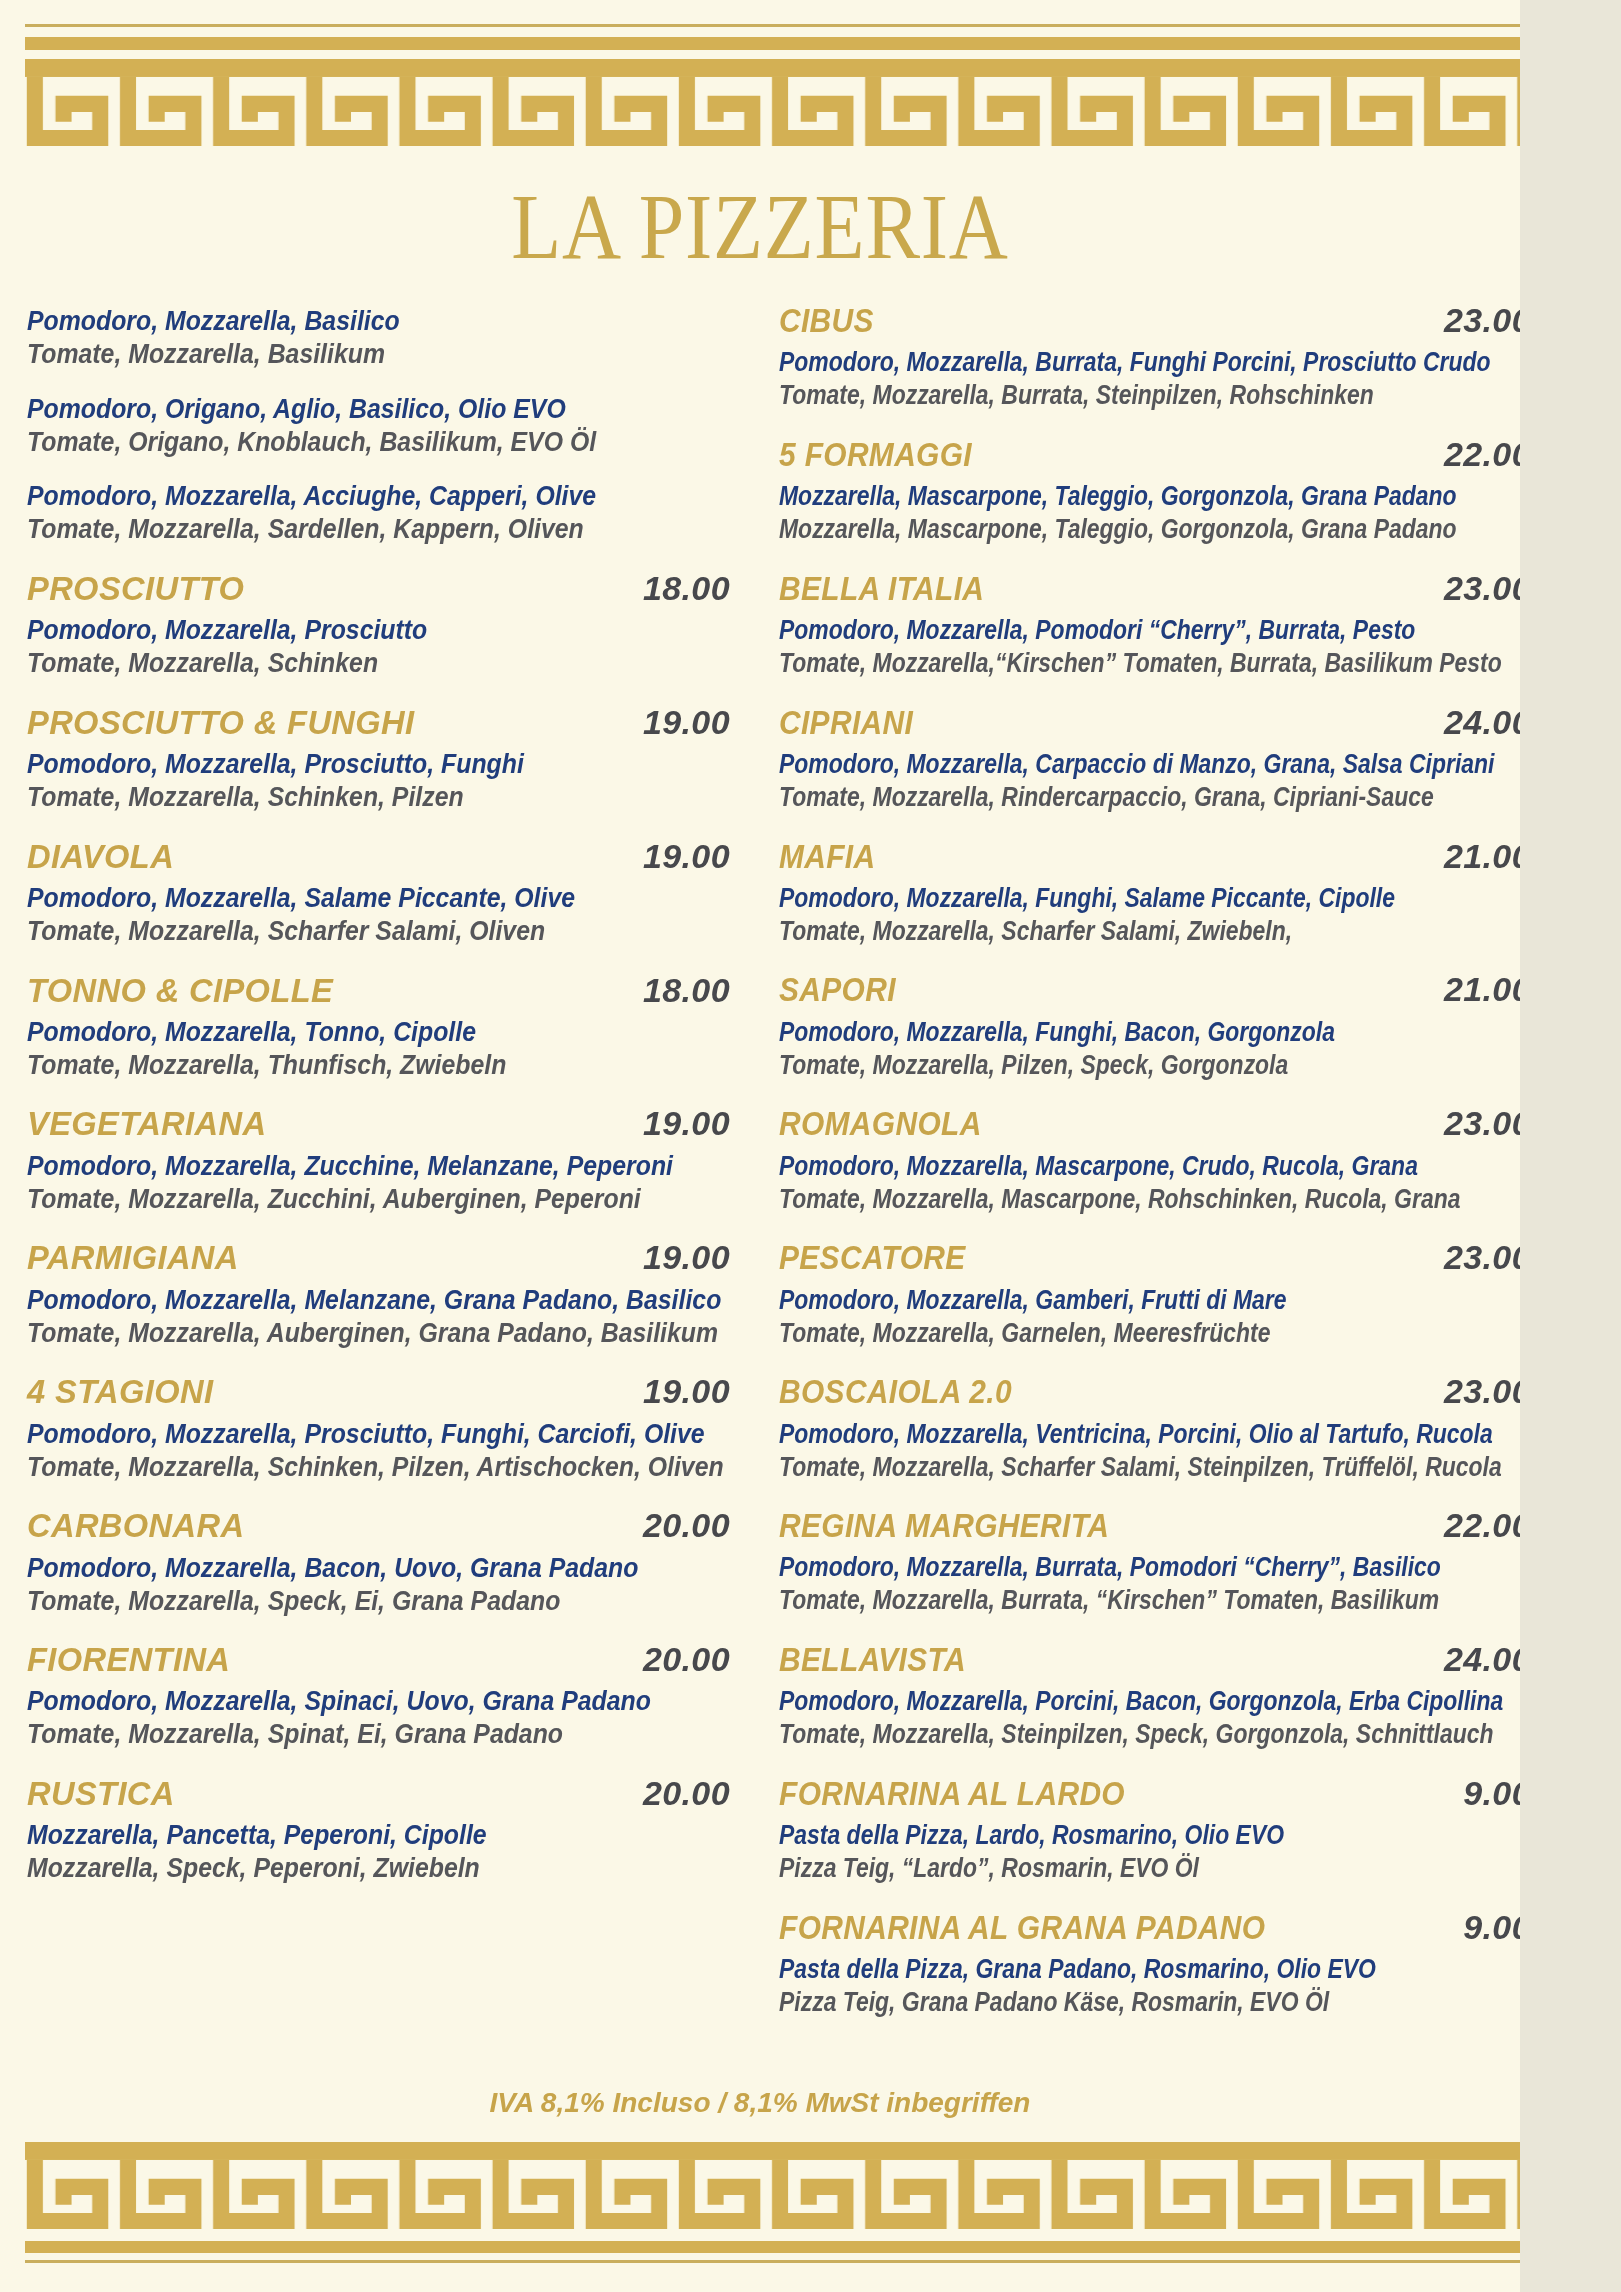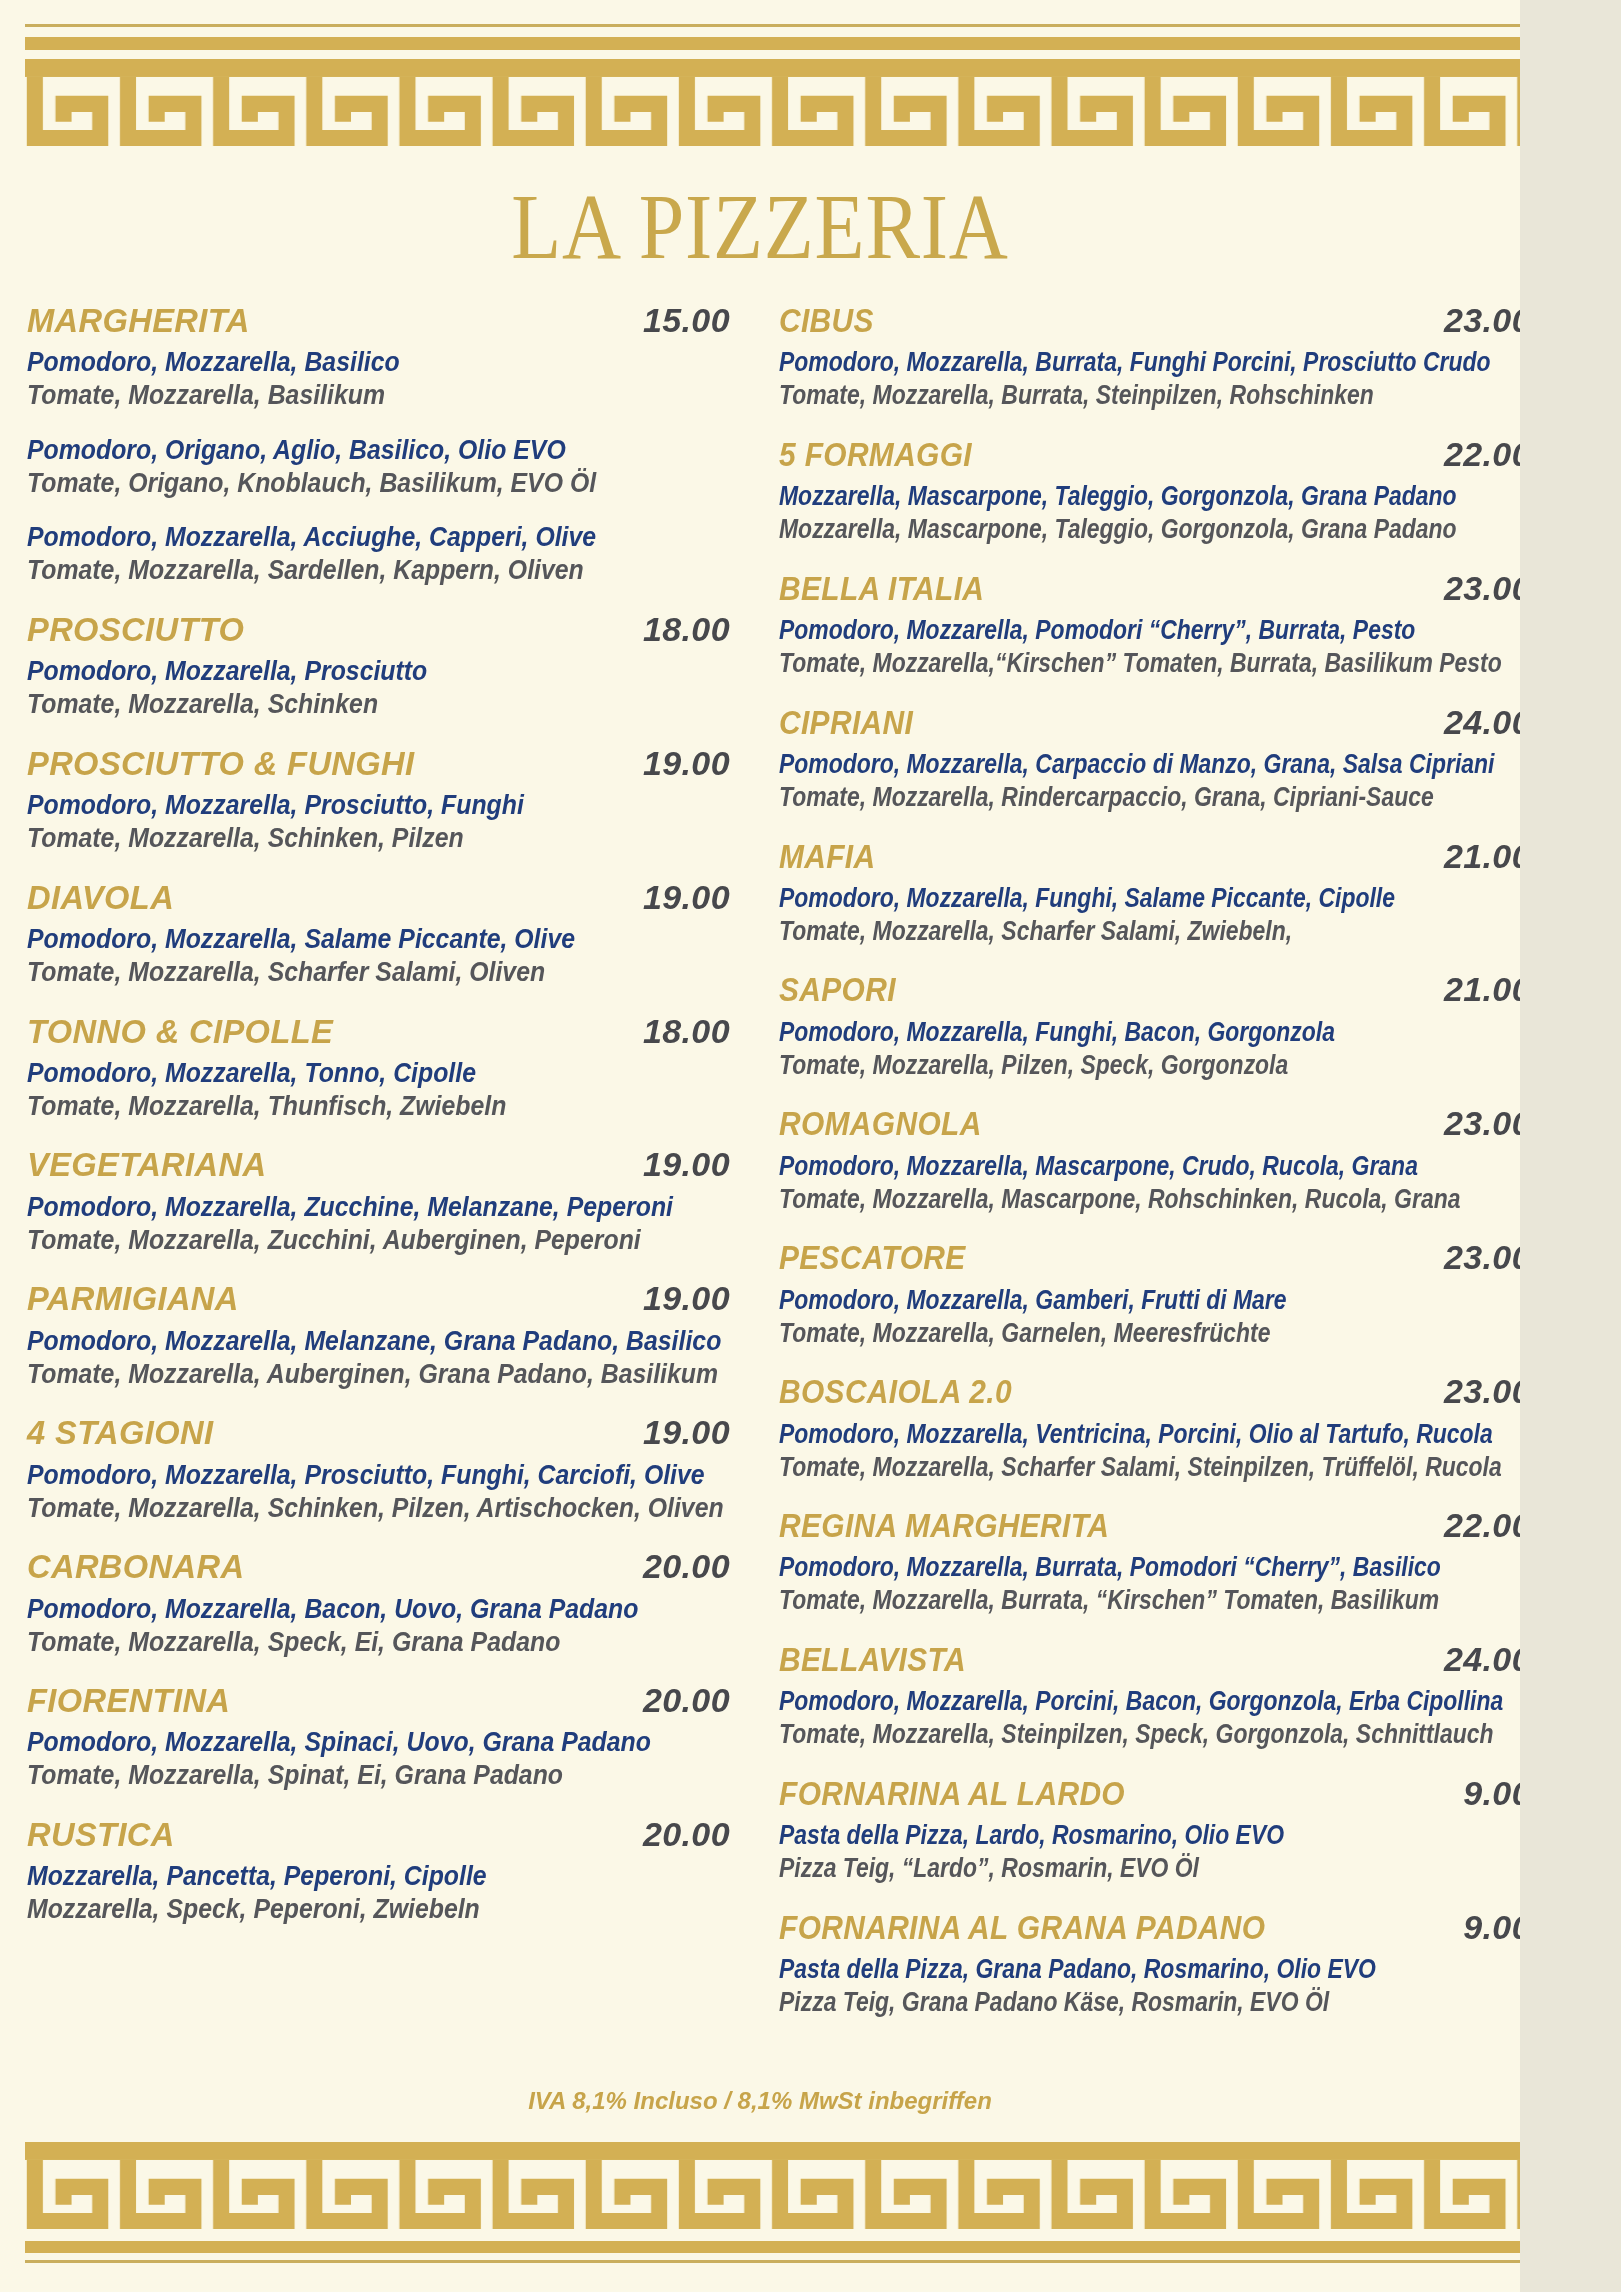--- a/index.html
+++ b/index.html
@@ -59,21 +59,21 @@
   }
   .ing-it{color:#203D7C;margin-top:5.4px;}
   .ing-de{color:#55565A;}
   .col-left .ing{transform:scaleX(.92);}
   .col-right .ing{transform:scaleX(.85);}
   .col-right .name{transform:scaleX(.88);}
   
   .tax-note{
     position:absolute;top:2087px;left:0;width:100%;
     text-align:center;
-    font-size:24px;font-weight:bold;font-style:italic;
+    font-size:28px;font-weight:bold;font-style:italic;
     color:#C7A44A;
   }
 </style>
 </head>
 <body>
 
 <div class="page">
 
   <div class="rule rule-thin-top"></div>
   <div class="rule rule-thick-top"></div>
@@ -86,24 +86,20 @@
       </pattern>
     </defs>
     <rect width="1754" height="98" fill="url(#gk-top)"></rect>
   </svg>
 
   <div class="title">LA PIZZERIA</div>
 
   <div class="columns">
     <div class="col col-left">
   <div class="item">
-    <div class="item-head">
-      <span class="name">MARGHERITA</span>
-      <span class="price">15.00</span>
-    </div>
     <div class="ing ing-it">Pomodoro, Mozzarella, Basilico</div>
     <div class="ing ing-de">Tomate, Mozzarella, Basilikum</div>
   </div>
 
   <div class="item">
     <div class="ing ing-it">Pomodoro, Origano, Aglio, Basilico, Olio EVO</div>
     <div class="ing ing-de">Tomate, Origano, Knoblauch, Basilikum, EVO Öl</div>
   </div>
 
   <div class="item">

